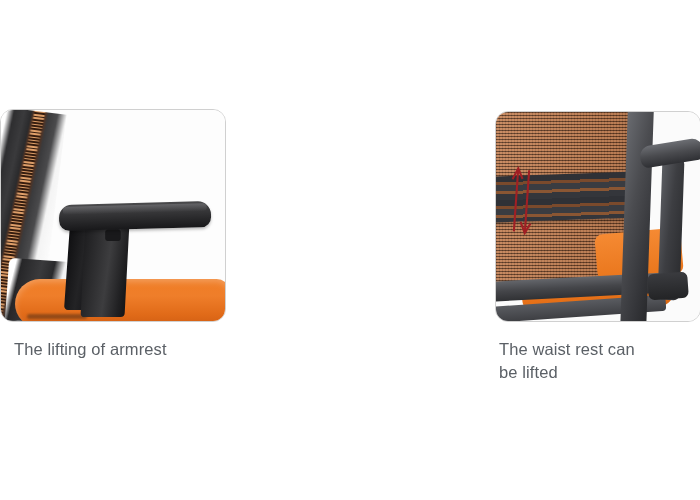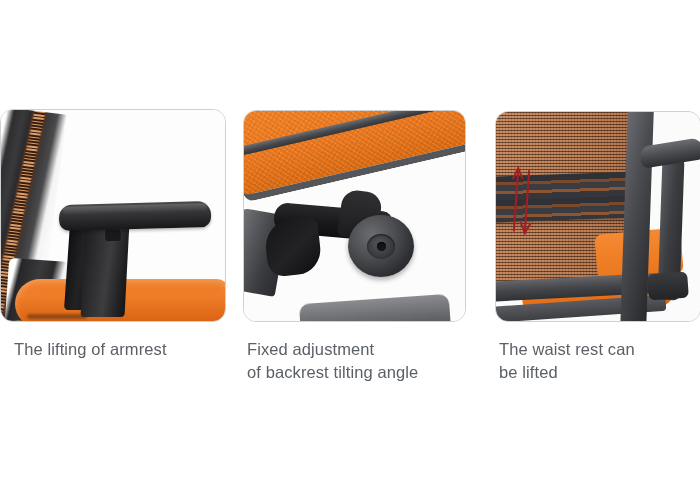--- a/index.html
+++ b/index.html
@@ -322,46 +322,20 @@
         <div class="p1-arm-pad">
           <div class="p1-arm-pad-top"></div>
         </div>
 
       </div>
     </div>
 
     <div class="caption">The lifting of armrest</div>
   </div>
 
-  <div class="feature feature-2">
-
-    <div class="photo-frame">
-      <div class="photo">
-        <div class="p2-bg"></div>
-
-        <div class="p2-seat">
-          <div class="p2-seat-mesh"></div>
-        </div>
-        <div class="p2-frame-bar"></div>
-
-        <div class="p2-post"></div>
-        <div class="p2-base"></div>
-
-        <div class="p2-lever"></div>
-        <div class="p2-lever-flare"></div>
-        <div class="p2-knob-arm"></div>
-        <div class="p2-knob"></div>
-        <div class="p2-knob-ring"></div>
-        <div class="p2-knob-hole"></div>
-      </div>
-    </div>
-
-    <div class="caption">Fixed adjustment
-of backrest tilting angle</div>
-  </div>
 
   <div class="feature feature-3">
 
     <div class="photo-frame">
       <div class="photo">
         <div class="p3-bg"></div>
 
         <div class="p3-mesh">
           <div class="p3-mesh-shade"></div>
         </div>

